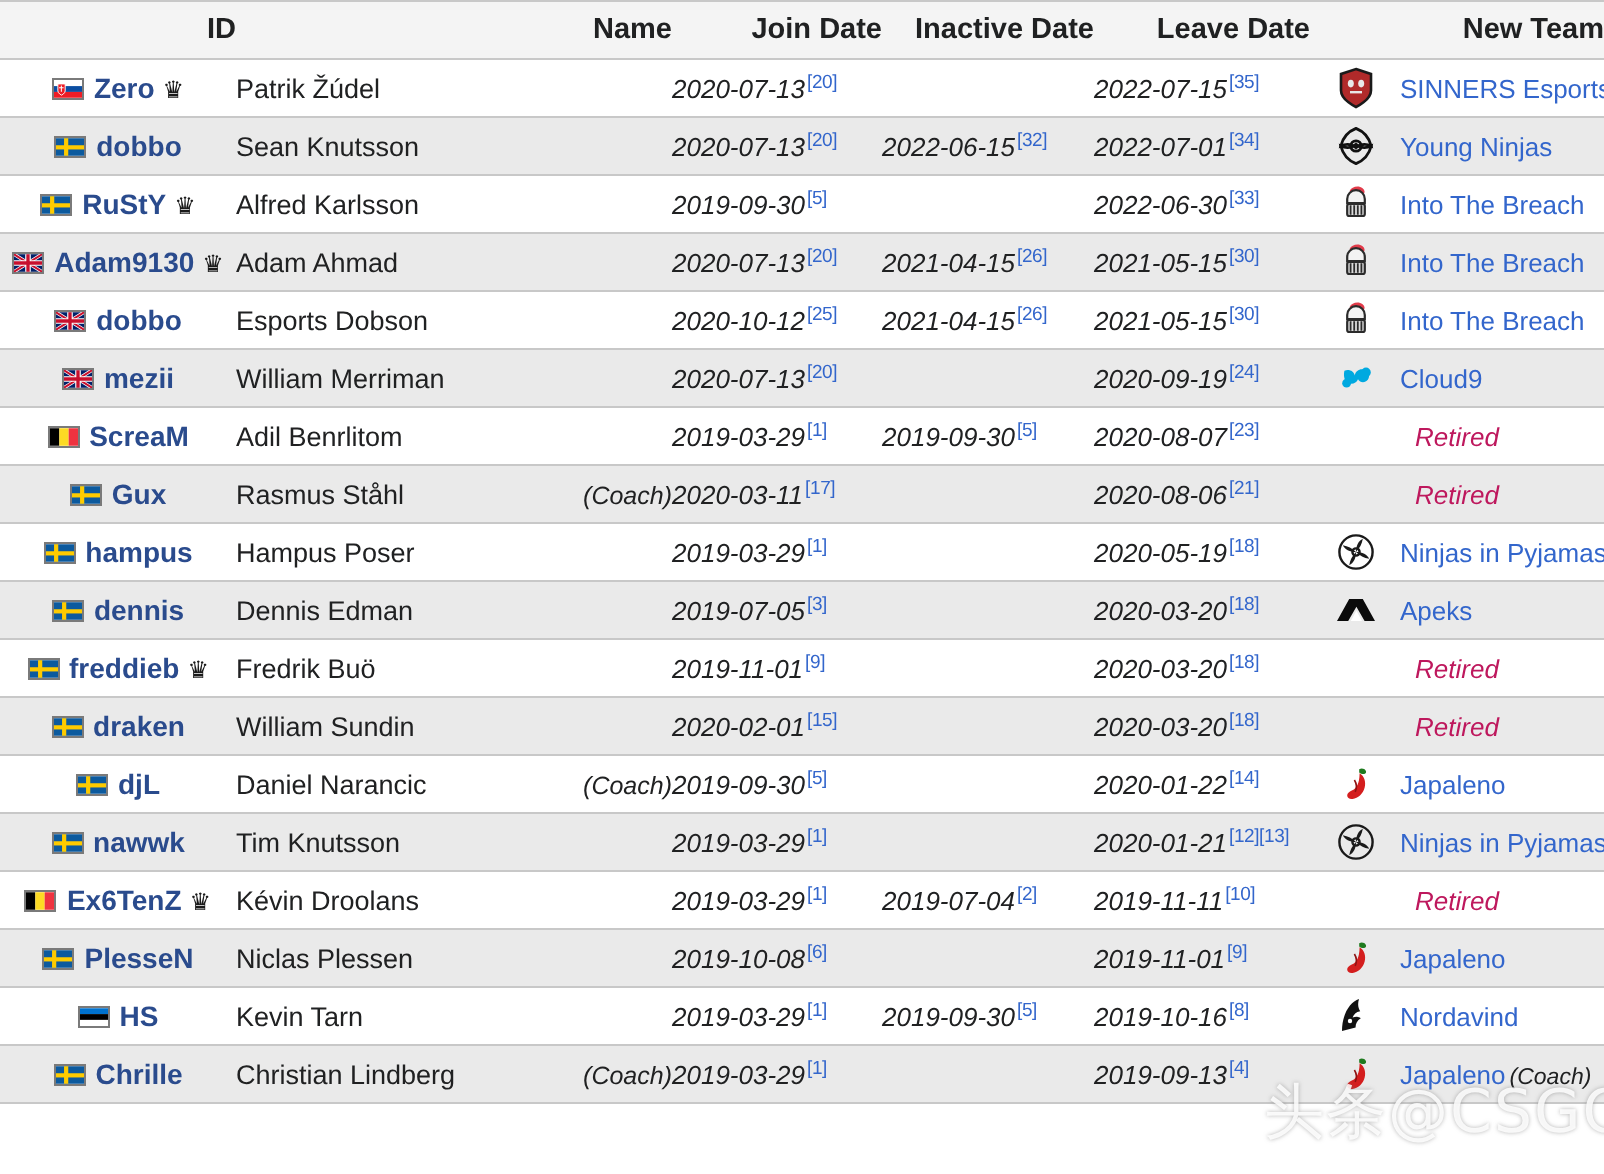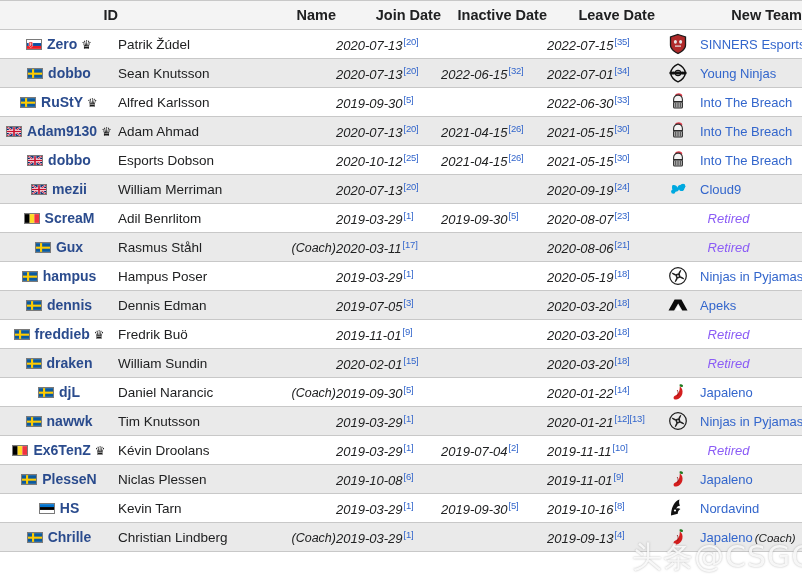--- a/index.html
+++ b/index.html
@@ -75,21 +75,21 @@
     color:#1a1a1a;vertical-align:0px;line-height:1;
   }
   .pname{color:#202122;font-size:13.5px;}
   .role{font-style:italic;color:#202122;font-size:12.5px;}
   .date{font-style:italic;font-size:13px;color:#202122;}
   .ref{
     color:#3366cc;font-style:normal;font-size:9.5px;
     vertical-align:5px;margin-left:1px;letter-spacing:-0.2px;
   }
   .team-link{color:#3366cc;font-size:13px;text-decoration:none;}
-  .retired{font-style:italic;font-size:13px;color:#8b5cf6;}
+  .retired{font-style:italic;font-size:13px;color:#be185d;}
   .coach-suffix{font-style:italic;font-size:11.5px;color:#202122;margin-left:2px;}
   .logo{display:inline-block;width:22px;height:22px;vertical-align:middle;}
   .logo svg{display:block;}
 
   
   .watermark{
     position:absolute;
     left:632px;top:542px;
     font-size:30px;
     font-family:"DejaVu Sans",sans-serif;

